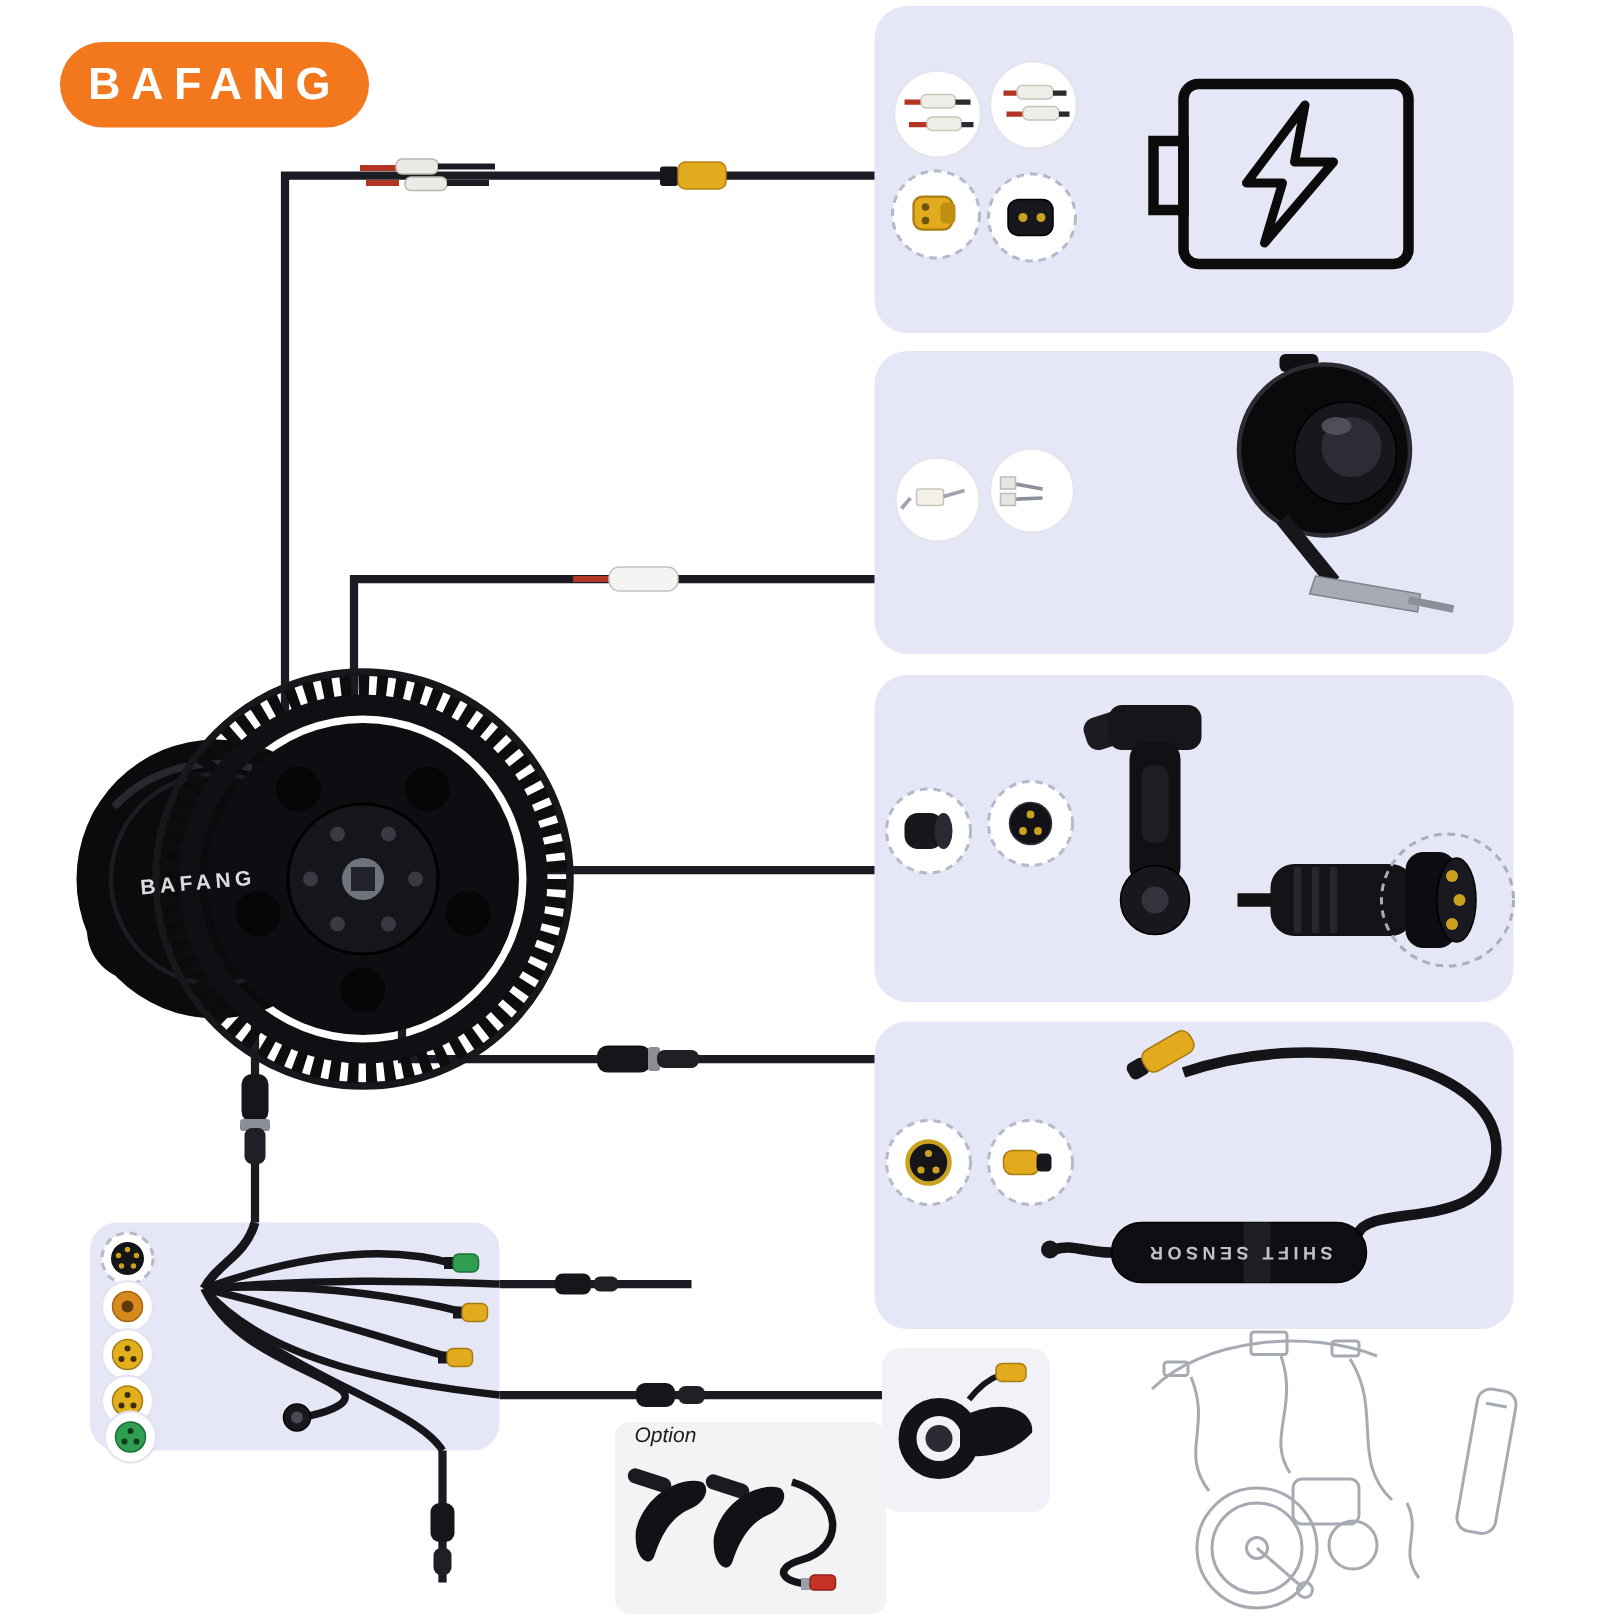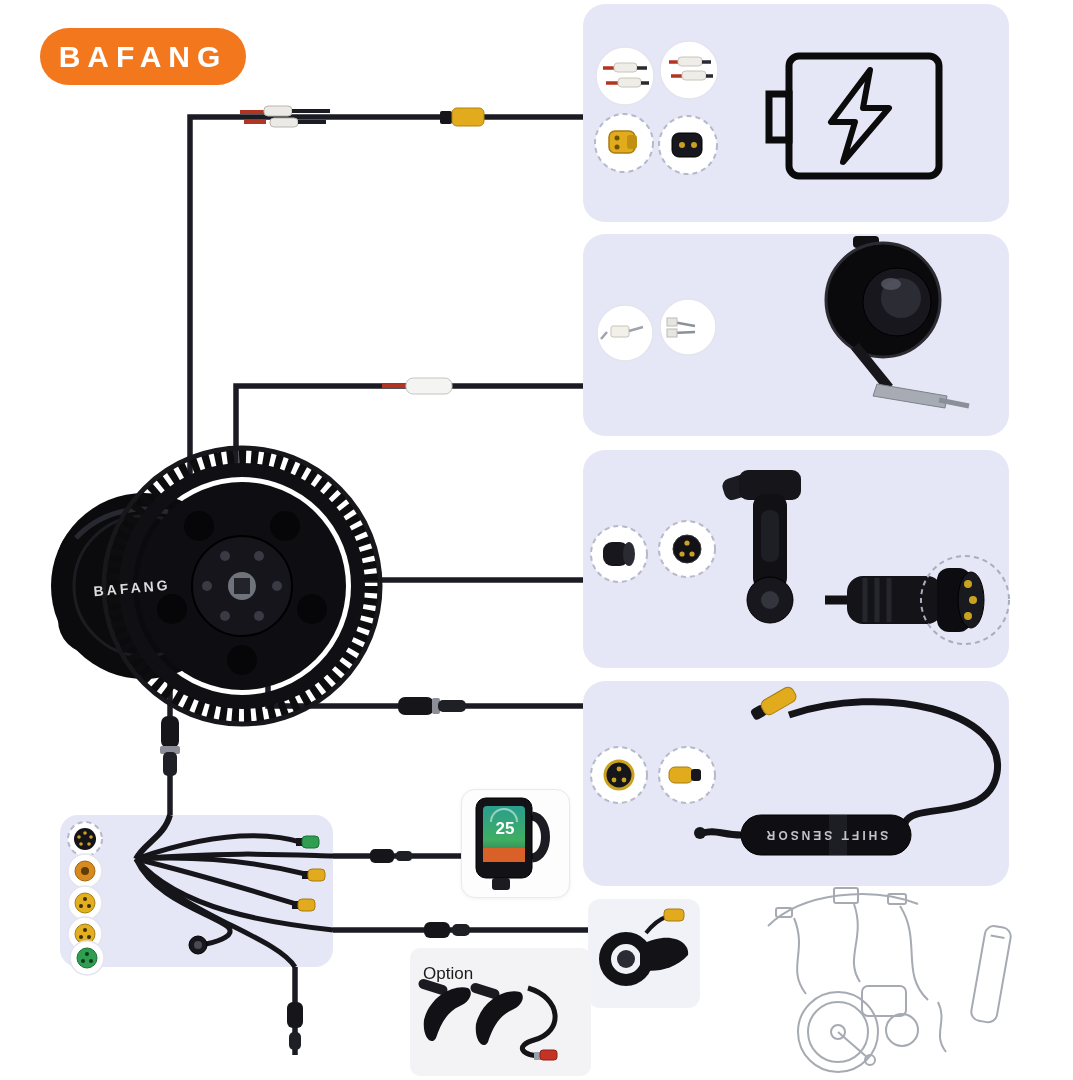--- a/index.html
+++ b/index.html
@@ -20,21 +20,21 @@
   #p-option{position:absolute;left:410px;top:948px;width:181px;height:128px;background:#f3f3f6;border-radius:10px;}
 
   #logo{position:absolute;left:40px;top:28px;width:206px;height:57px;background:#f2771d;border-radius:29px;
         display:flex;align-items:center;justify-content:center;color:#ffffff;font-size:30px;font-weight:bold;letter-spacing:7px;}
 
   #wires{position:absolute;left:0;top:0;}
   #motor{position:absolute;left:40px;top:428px;}
   #sketch{position:absolute;left:742px;top:882px;}
 
   .display-speed{position:absolute;left:22px;top:29px;width:42px;text-align:center;color:#ffffff;font-weight:bold;font-size:17px;line-height:20px;}
-  .option-label{position:absolute;left:13px;top:16px;font-size:17px;color:#1b1b1b;}
+  .option-label{position:absolute;left:13px;top:0;font-size:14px;color:#1b1b1b;font-style:italic;}
 </style>
 </head>
 <body>
 
 <div id="canvas">
 
   <div class="panel" id="p-battery">
     <svg width="426" height="218" viewBox="0 0 426 218">
       <g>
         <circle class="inset" cx="42" cy="72" r="29"></circle>
@@ -262,38 +262,20 @@
     <g>
       <rect x="424" y="922" width="26" height="16" rx="6" fill="#15151a"></rect>
       <rect x="452" y="924" width="18" height="12" rx="5" fill="#1f1f26"></rect>
     </g>
     <g>
       <rect x="287" y="1002" width="16" height="26" rx="6" fill="#15151a"></rect>
       <rect x="289" y="1032" width="12" height="18" rx="5" fill="#1f1f26"></rect>
     </g>
   </svg>
 
-  <div id="p-display">
-    <svg width="107" height="107" viewBox="0 0 107 107">
-      <defs>
-        <linearGradient id="scr" x1="0" y1="0" x2="0" y2="1">
-          <stop offset="0" stop-color="#2a9d8f"></stop>
-            <stop offset="0.6" stop-color="#3fae62"></stop>
-            <stop offset="1" stop-color="#2d6a4f"></stop>
-        </linearGradient>
-      </defs>
-      <path d="M70 26 c18 2 18 40 0 42" fill="none" stroke="#1b1b21" stroke-width="9"></path>
-      <rect x="14" y="8" width="56" height="80" rx="10" fill="#121217" stroke="#000000"></rect>
-      <rect x="21" y="16" width="42" height="56" rx="4" fill="url(#scr)"></rect>
-      <path d="M29 32 a13 13 0 1 1 26 0" stroke="#bfe8d0" stroke-width="2" fill="none" opacity="0.7"></path>
-      <rect x="21" y="58" width="42" height="14" fill="#d96127"></rect>
-      <rect x="30" y="88" width="18" height="12" rx="3" fill="#1b1b21"></rect>
-    </svg>
-    <div class="display-speed">25</div>
-  </div>
 
   <div id="p-throttle">
     <svg width="112" height="109" viewBox="0 0 112 109">
       <path d="M58 34 C66 24 72 20 78 18" stroke="#15151a" stroke-width="4" fill="none"></path>
       <rect x="76" y="10" width="20" height="12" rx="4" fill="#e2aa1d" stroke="#a87c10"></rect>
       <circle cx="38" cy="60" r="21" fill="none" stroke="#131317" stroke-width="12"></circle>
       <path d="M52 46 C84 30 102 44 100 56 C86 72 62 74 52 70 Z" fill="#131317"></path>
       <circle cx="38" cy="60" r="9" fill="#2b2b33"></circle>
     </svg>
   </div>

